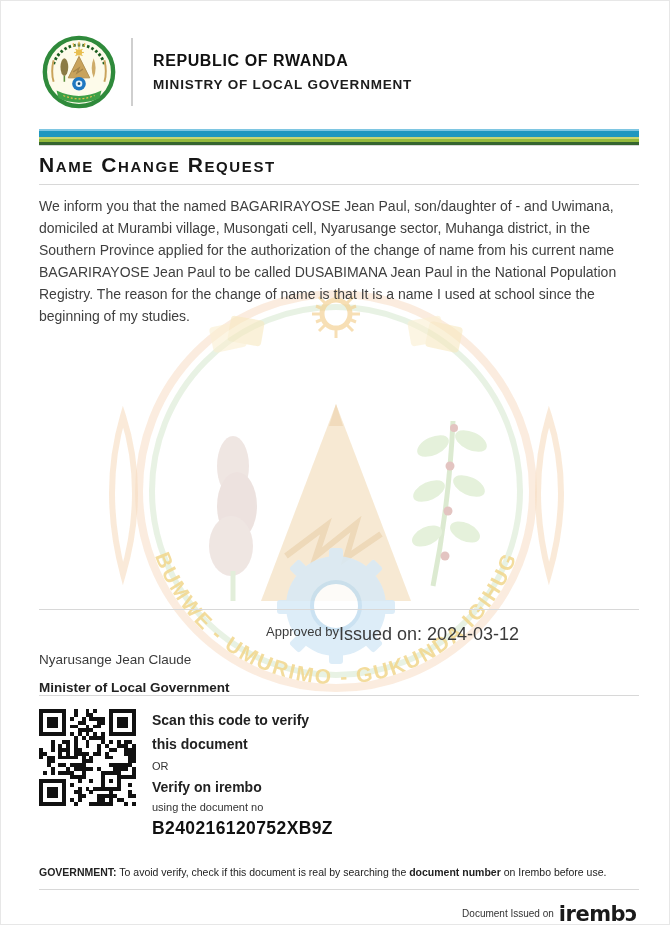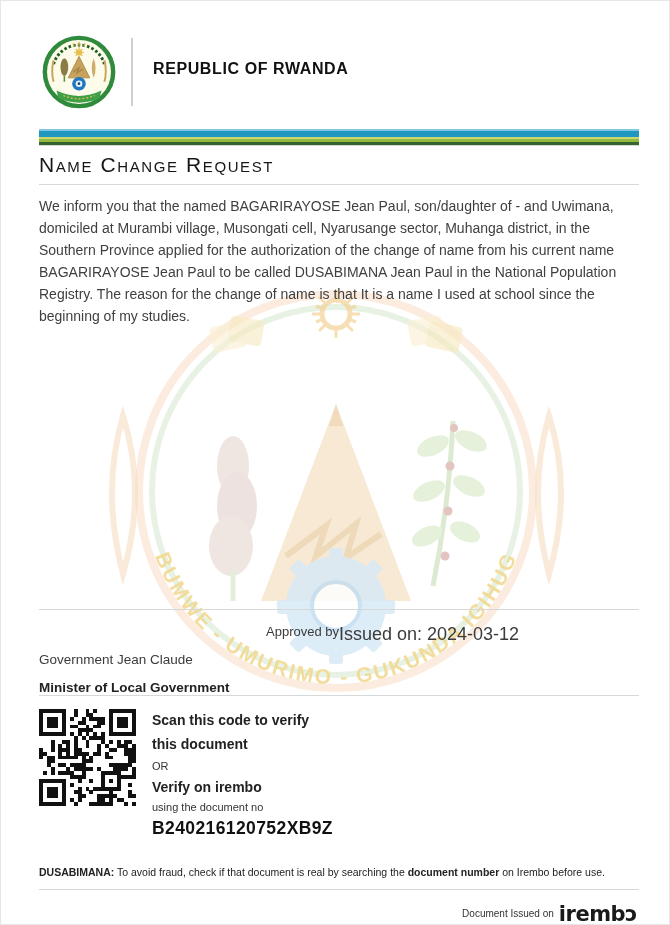--- a/index.html
+++ b/index.html
@@ -27,21 +27,21 @@
   .stripe div{width:100%;}
   .s1{height:2px;background:#7ec6e2;}
   .s2{height:6px;background:#2097bf;}
   .s3{height:2px;background:#c9d672;}
   .s4{height:3px;background:#94ba3d;}
   .s5{height:3px;background:#35652f;}
 
   hr.rule{border:none;border-top:1px solid #d8d8d8;margin:0;}
   .rule-a{margin-top:9px;}
   .doc-heading{
-    font-size:21px;font-weight:normal;color:#161616;
+    font-size:21px;font-weight:bold;color:#161616;
     font-variant:small-caps;letter-spacing:1.6px;
     margin:7px 0 7px 0;
   }
   .body-text{
     margin-top:10px;font-size:14px;line-height:22px;color:#3f3f3f;
     max-width:601px;
   }
   .spacer{height:268px;}
 
   
@@ -191,20 +191,21 @@
         <path d="M14,30 Q11,42 14,52 M66,30 Q69,42 66,52" fill="none" stroke="#c9a35b" stroke-width="2"></path>
         <circle cx="40" cy="54" r="7" fill="#1f78c1"></circle>
         <circle cx="40" cy="54" r="3.4" fill="#e8f4fb"></circle>
         <circle cx="40" cy="54" r="1.4" fill="#14496e"></circle>
         <path d="M17,61 Q40,72 63,61 L61,69 Q40,78 19,69 Z" fill="#3fa047"></path>
         <path d="M24,66 Q40,73 56,66" fill="none" stroke="#e8be4f" stroke-width="1.2" stroke-dasharray="2 2"></path>
       </svg>
       <div class="hdr-divider"></div>
       <div>
         <h1 class="hdr-title">REPUBLIC OF RWANDA</h1>
+        <h2 class="hdr-subtitle">MINISTRY OF LOCAL GOVERNMENT</h2>
       </div>
     </div>
 
     <div class="stripe">
       <div class="s1"></div>
       <div class="s2"></div>
       <div class="s3"></div>
       <div class="s4"></div>
       <div class="s5"></div>
     </div>
@@ -215,21 +216,21 @@
 
     <p class="body-text">We inform you that the named BAGARIRAYOSE Jean Paul, son/daughter of - and Uwimana, domiciled  at Murambi village, Musongati cell, Nyarusange sector, Muhanga district, in the Southern Province applied for the authorization of the change of name from his current name BAGARIRAYOSE Jean Paul to be called DUSABIMANA Jean Paul in the National Population Registry. The reason for the change of name is that It is a name I used at school since the beginning of my studies.</p>
 
     <div class="spacer"></div>
 
     <hr class="rule">
 
     <div class="sig-grid">
       <div>
         <p class="sig-label">Approved by</p>
-        <p class="sig-name">Government Jean Claude</p>
+        <p class="sig-name">Nyarusange Jean Claude</p>
         <p class="sig-title">Minister of Local Government</p>
       </div>
       <div>
         <p class="val-issued">Issued on: 2024-03-12</p>
       </div>
     </div>
 
     <hr class="rule rule-sig">
 
     <div class="qr-row">
@@ -539,21 +540,21 @@
       <div class="qr-text">
         <p class="v-bold">Scan this code to verify</p>
         <p class="v-bold">this document</p>
         <p class="v-reg">OR</p>
         <p class="v-bold" style="margin-bottom:6px;">Verify on irembo</p>
         <p class="v-reg" style="margin-bottom:5px;">using the document no</p>
         <p class="doc-number">B240216120752XB9Z</p>
       </div>
     </div>
 
-    <p class="disclaimer"><b>DUSABIMANA:</b> <span>To avoid fraud, check if that document is real by searching the</span> <b>document number</b> <span>on Irembo before use.</span></p>
+    <p class="disclaimer"><b>GOVERNMENT:</b> <span>To avoid verify, check if this document is real by searching the</span> <b>document number</b> <span>on Irembo before use.</span></p>
 
     <hr class="rule rule-disc">
 
     <div class="footer">
       <span class="footer-label">Document Issued on</span>
       <span class="footer-brand">irembɔ</span>
     </div>
 
   </div>
 </div>

